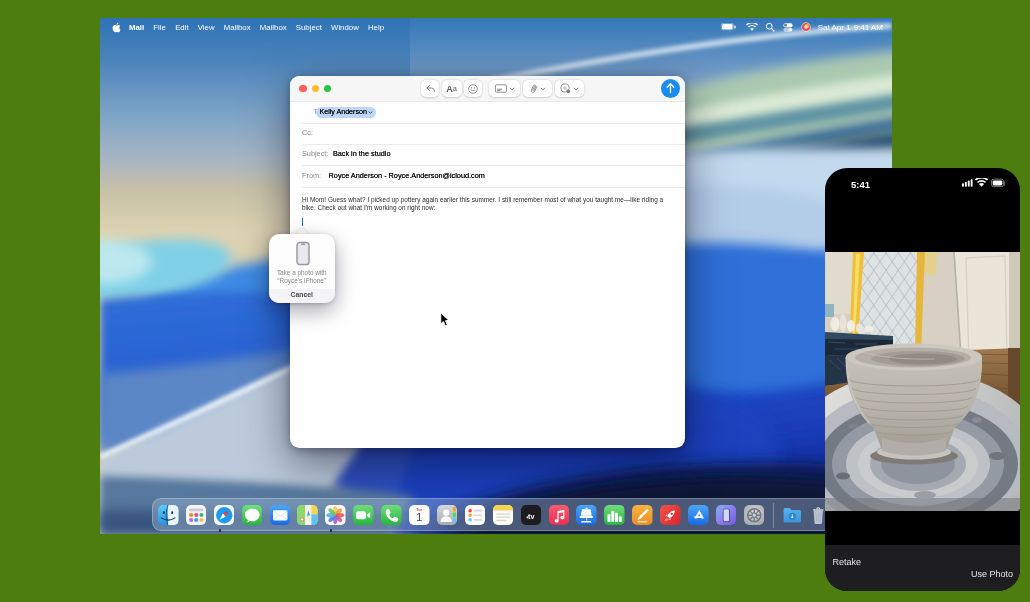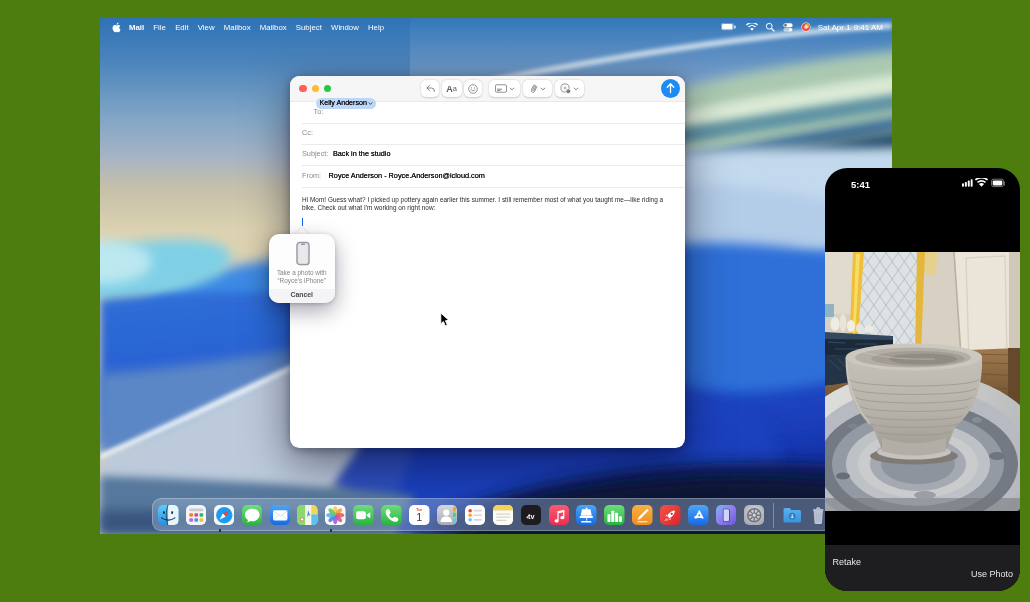--- a/index.html
+++ b/index.html
@@ -28,21 +28,21 @@
   .row{position:absolute;left:0;width:100%;font-size:7.3px;}
   .sep{position:absolute;left:12.5px;right:0;height:1px;background:#ebebed;}
   .lab{color:#8a8a8e;}
   .val{color:#121214;font-weight:normal;text-shadow:0 0 0.25px #121214;}
   .tb{position:absolute;top:4.5px;height:17px;background:#fff;border-radius:5px;
       box-shadow:0 0.5px 2px rgba(0,0,0,0.16),0 0 0 0.5px rgba(0,0,0,0.04);
       display:flex;align-items:center;justify-content:center;}
   .tb .chev{margin-left:2px;}
   #send{position:absolute;left:371.3px;top:3.1px;width:19.4px;height:19.4px;border-radius:50%;
         background:#1d8cf2;display:flex;align-items:center;justify-content:center;}
-  #token{position:absolute;left:26.5px;top:22px;height:11.3px;padding:0 3px 0 3.5px;border-radius:5.6px;
+  #token{position:absolute;left:26.5px;top:31px;height:11.3px;padding:0 3px 0 3.5px;border-radius:5.6px;
          background:#bed7f8;color:#101012;font-weight:normal;text-shadow:0 0 0.25px #101012;font-size:7.1px;
          display:inline-flex;align-items:center;}
   #body{position:absolute;left:12.5px;top:120.2px;width:362px;font-size:6.4px;line-height:8.4px;
         color:#2a2a2c;letter-spacing:0.04px;}
   #caret{position:absolute;left:12px;top:142.5px;width:1.6px;height:8.2px;background:#0a65f0;}
   
   #popup{position:absolute;left:168.5px;top:216px;width:66.5px;height:69px;border-radius:10px;
          background:#fdfdfd;box-shadow:0 8px 22px rgba(0,0,30,0.35),0 1px 4px rgba(0,0,30,0.2);}
   #popuparrow{position:absolute;left:196px;top:211.8px;width:12px;height:12px;background:#fdfdfd;
               transform:rotate(45deg);border-radius:2px;box-shadow:0 0 3px rgba(40,40,70,0.18);}

